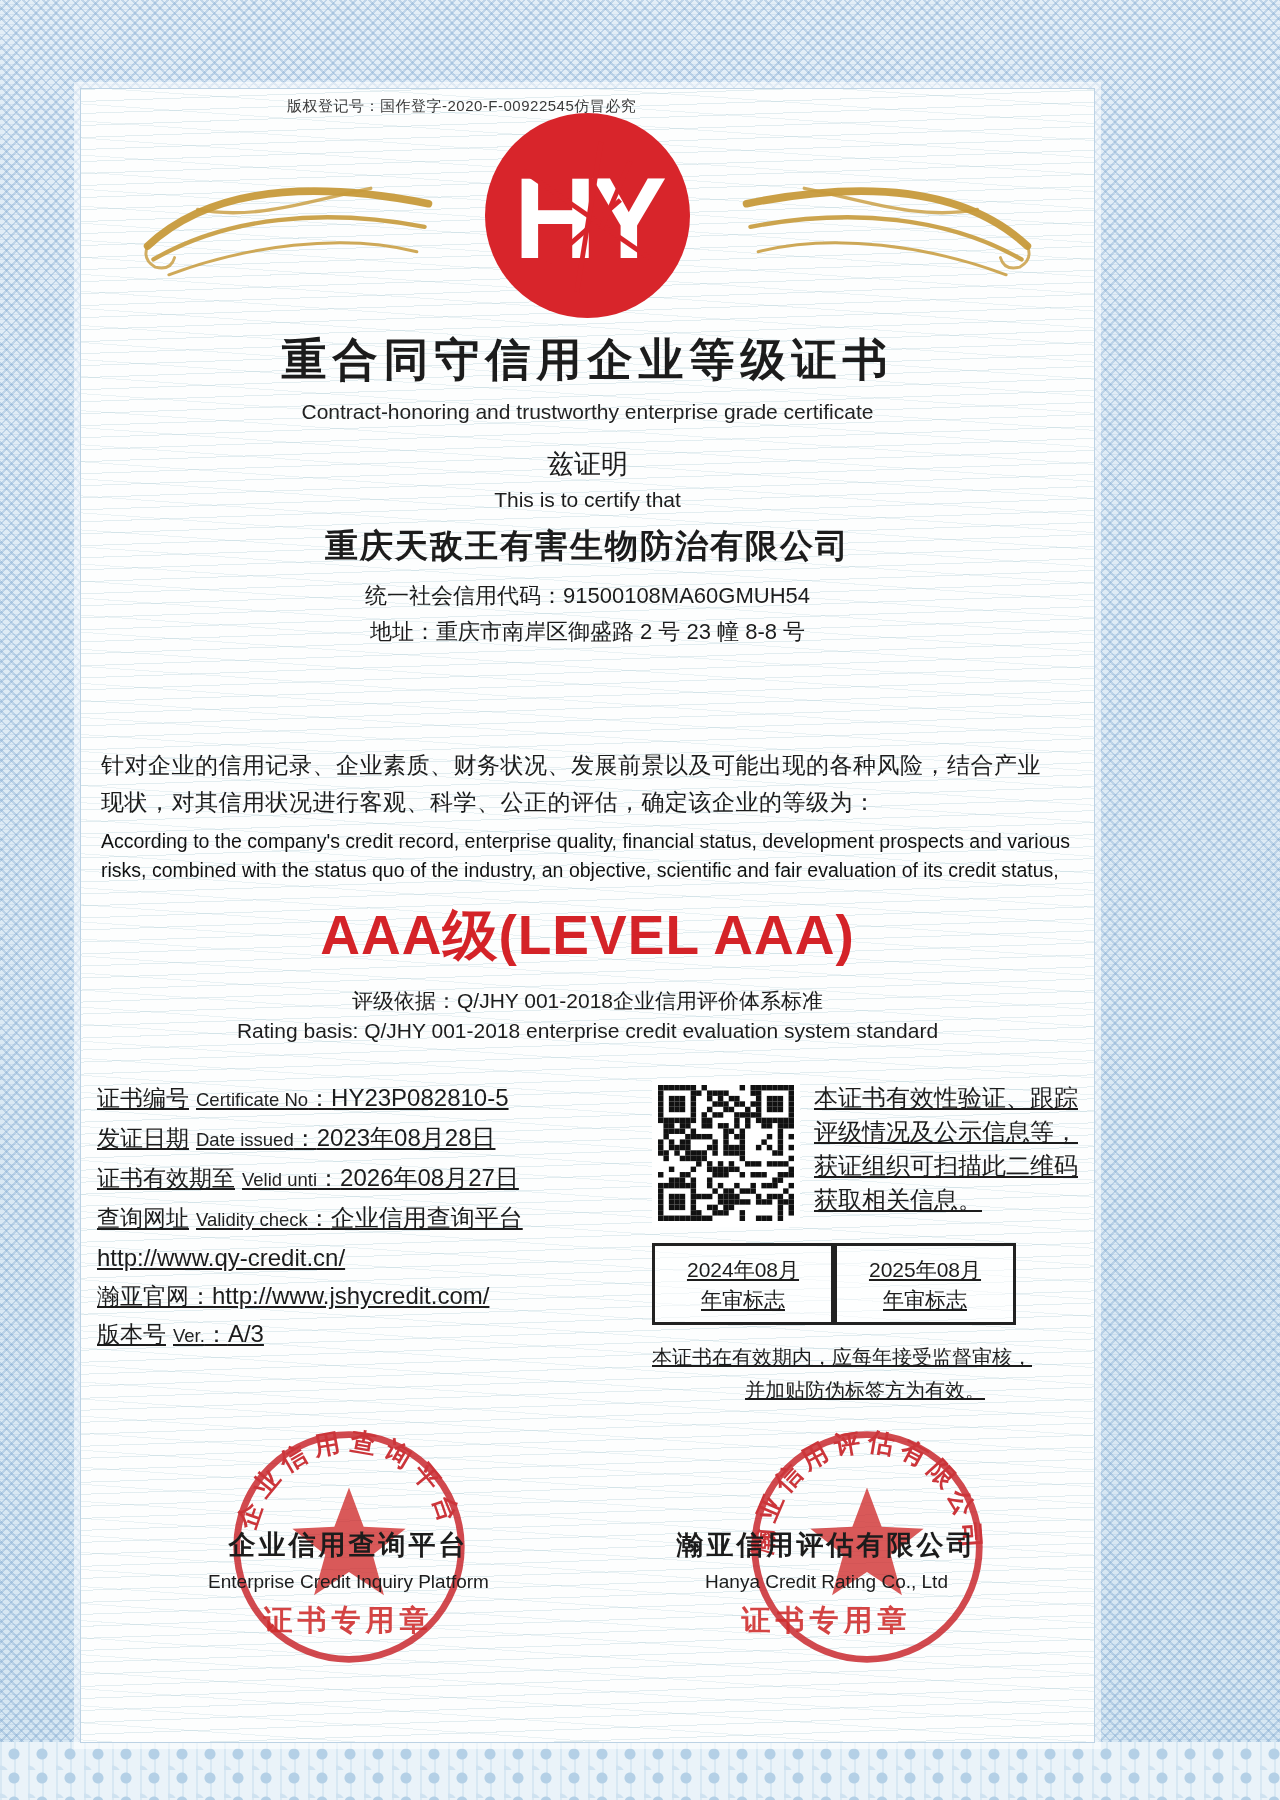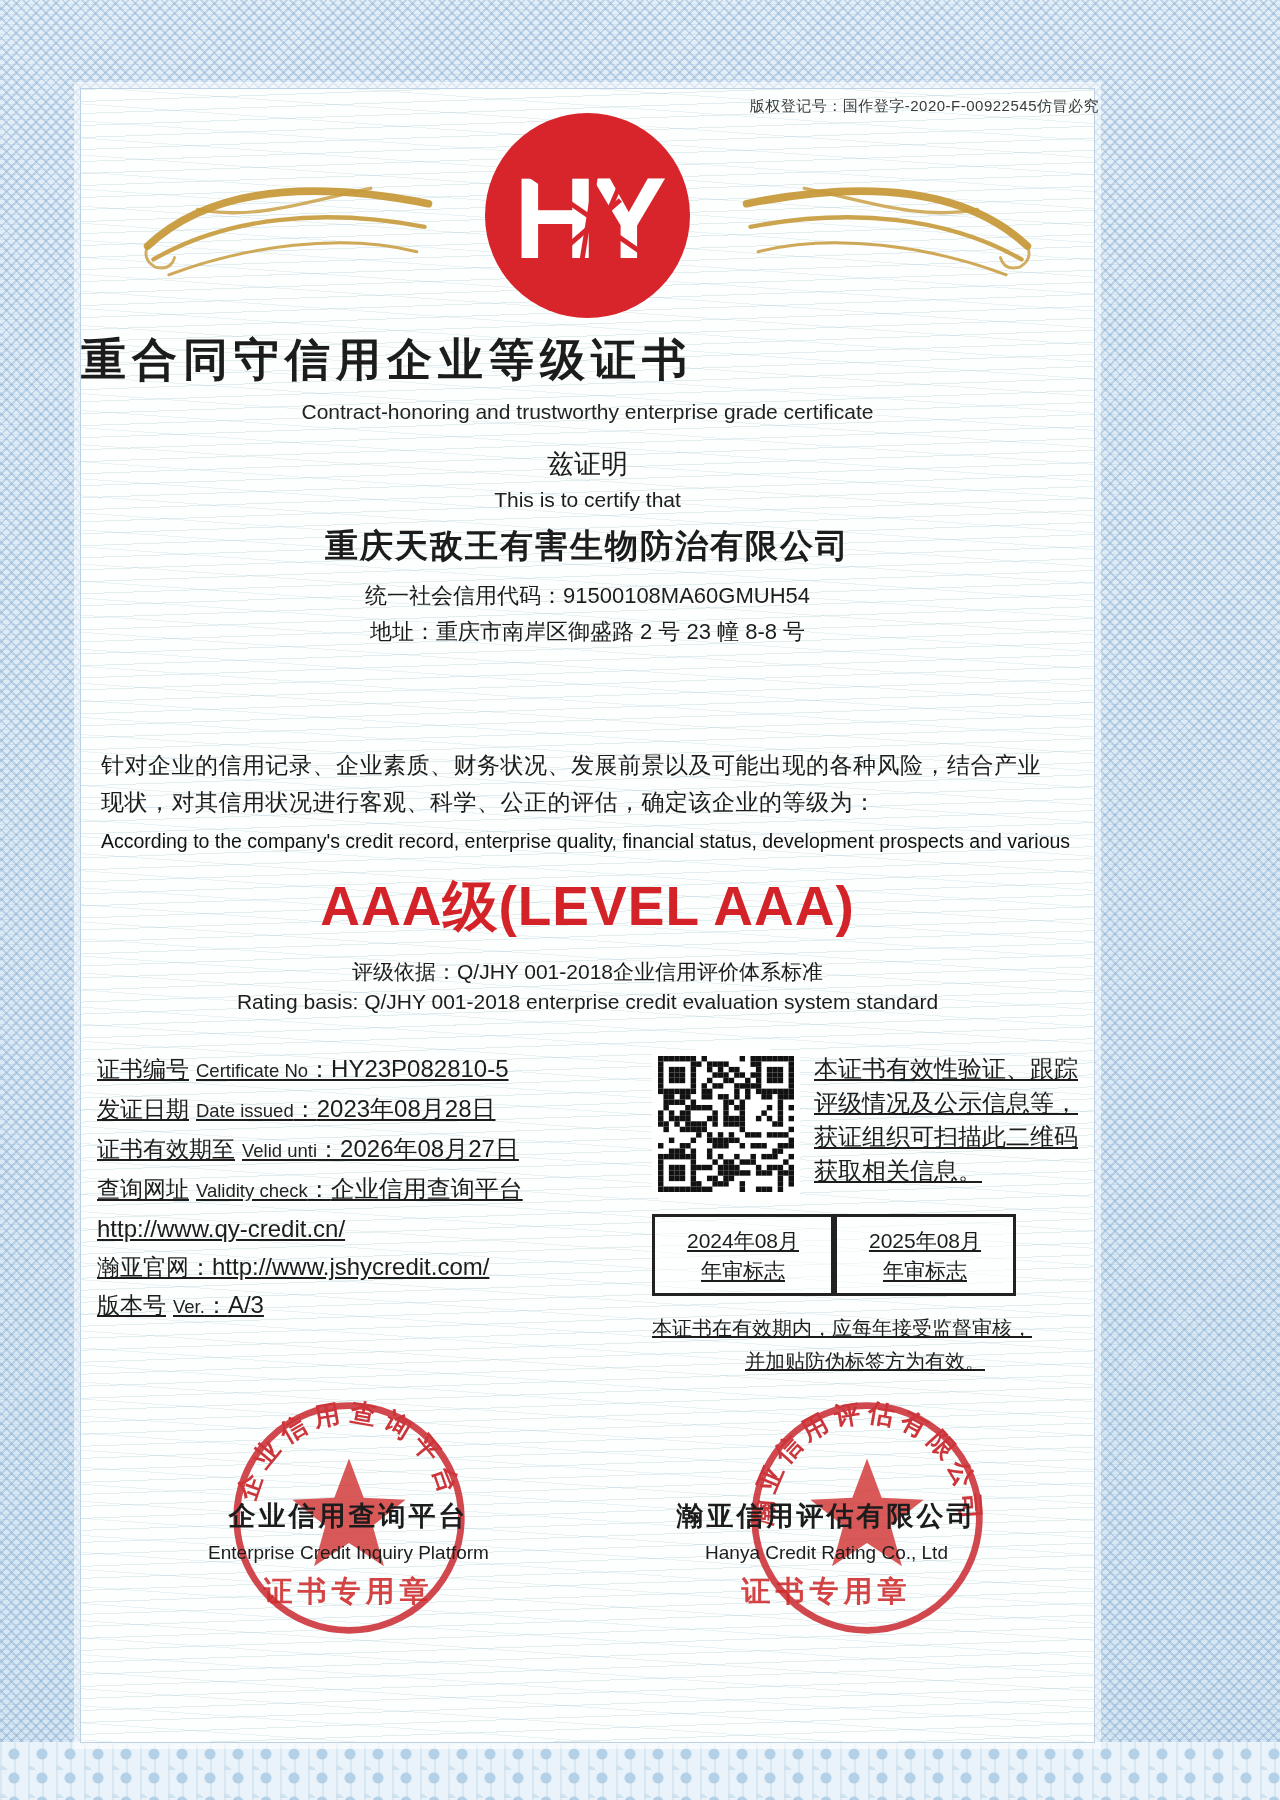--- a/index.html
+++ b/index.html
@@ -21,27 +21,27 @@
     background-size:28px 24px, 28px 28px, auto;
   }
   .inner{
     position:absolute; left:80px; top:88px; width:1015px; height:1655px; box-sizing:border-box;
     border:1px solid #bcd2e4; box-shadow:0 0 0 6px rgba(255,255,255,.55);
     background:
       repeating-linear-gradient(178deg, rgba(120,170,185,.20) 0 1px, transparent 1px 12px),
       repeating-linear-gradient(184deg, rgba(120,170,185,.14) 0 1px, transparent 1px 17px),
       #fdfefe;
   }
-  .copyright{position:absolute; top:8px; left:5px; width:100%; text-align:right; padding-left:190px; box-sizing:border-box; font-size:15px; color:#3a3a3a; letter-spacing:.5px;}
+  .copyright{position:absolute; top:8px; left:16px; width:100%; text-align:left; padding-left:190px; box-sizing:border-box; font-size:15px; color:#3a3a3a; letter-spacing:.5px;}
   .logo-row{position:relative; height:215px; margin-top:24px;}
   .logo-svg{display:block; margin:0 auto; width:205px; height:205px;}
   .flourish{position:absolute; top:58px; width:300px; height:125px;}
   .flourish.left{left:58px;}
   .flourish.right{right:58px; transform:scaleX(-1);}
-  .title{margin-top:2px; text-align:left; font-size:45px; font-weight:bold; letter-spacing:6px;}
+  .title{margin-top:2px; text-align:center; font-size:45px; font-weight:bold; letter-spacing:6px;}
   .subtitle{margin-top:10px; text-align:center; font-size:21px; color:#222;}
   .certify-zh{margin-top:22px; text-align:center; font-size:27px;}
   .certify-en{margin-top:6px; text-align:center; font-size:21px;}
   .company-name{margin-top:12px; text-align:center; font-size:33px; font-weight:bold; letter-spacing:2px;}
   .credit-code{margin-top:12px; text-align:center; font-size:22px;}
   .address{margin-top:6px; text-align:center; font-size:22px;}
   .eval{margin:100px 20px 0; text-align:left;}
   .eval .zh{font-size:23px; line-height:37px; letter-spacing:.5px;}
   .eval .en{font-size:19.5px; line-height:29px; margin-top:6px; color:#111;}
   .level{margin-top:14px; text-align:center; font-size:55px; font-weight:bold; color:#d42328; letter-spacing:1px;}
@@ -119,20 +119,21 @@
     <div class="certify-zh">兹证明</div>
     <div class="certify-en">This is to certify that</div>
     <div class="company-name">重庆天敌王有害生物防治有限公司</div>
     <div class="credit-code">统一社会信用代码：91500108MA60GMUH54</div>
     <div class="address">地址：重庆市南岸区御盛路 2 号 23 幢 8-8 号</div>
 
     <div class="eval">
       <div class="zh">针对企业的信用记录、企业素质、财务状况、发展前景以及可能出现的各种风险，结合产业</div>
       <div class="zh">现状，对其信用状况进行客观、科学、公正的评估，确定该企业的等级为：</div>
       <div class="en">According to the company's credit record, enterprise quality, financial status, development prospects and various</div>
+      <div class="en" style="margin-top:0;">risks, combined with the status quo of the industry, an objective, scientific and fair evaluation of its credit status,</div>
     </div>
 
     <div class="level">AAA级(LEVEL AAA)</div>
     <div class="basis-zh">评级依据：Q/JHY 001-2018企业信用评价体系标准</div>
     <div class="basis-en">Rating basis: Q/JHY 001-2018 enterprise credit evaluation system standard</div>
 
     <div class="info-row">
       <div class="details-col">
         <div class="detail-line">
           <span class="dl-zh">证书编号</span><span class="dl-en">Certificate No</span><span class="dl-sep">：</span><span class="dl-val">HY23P082810-5</span>

